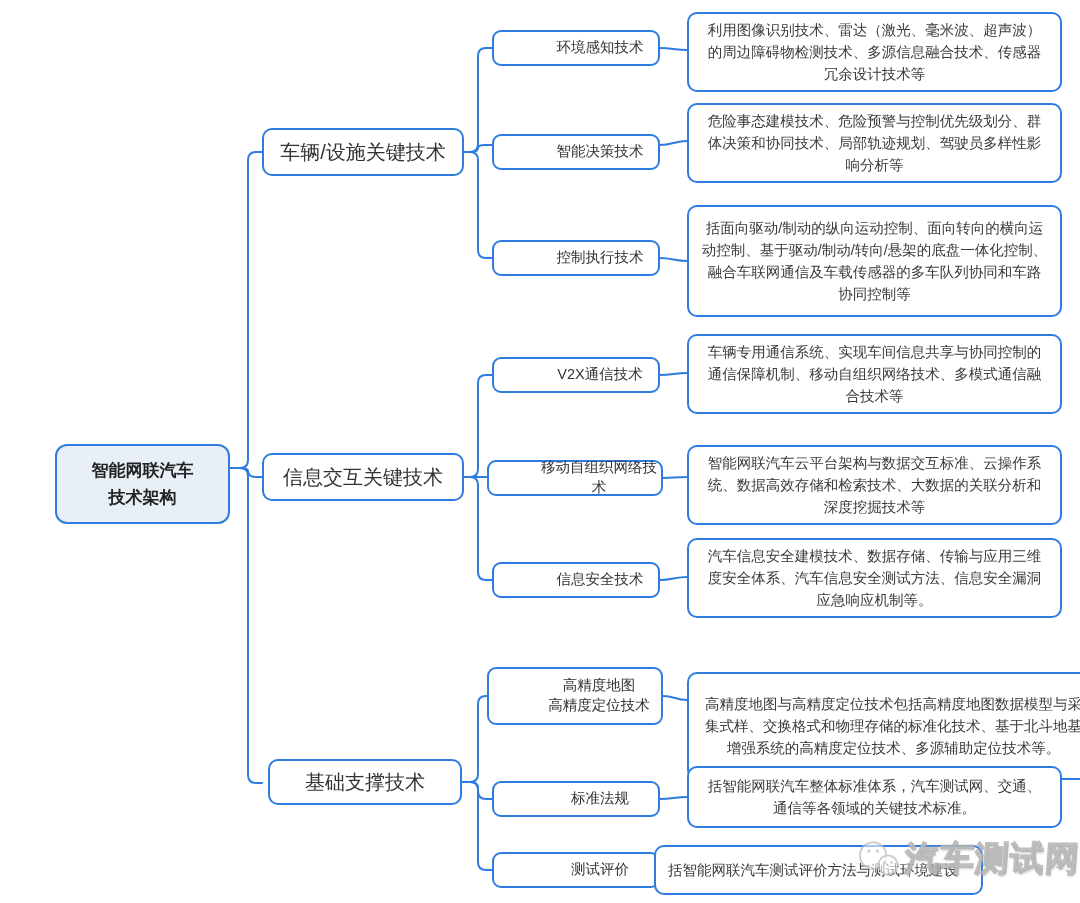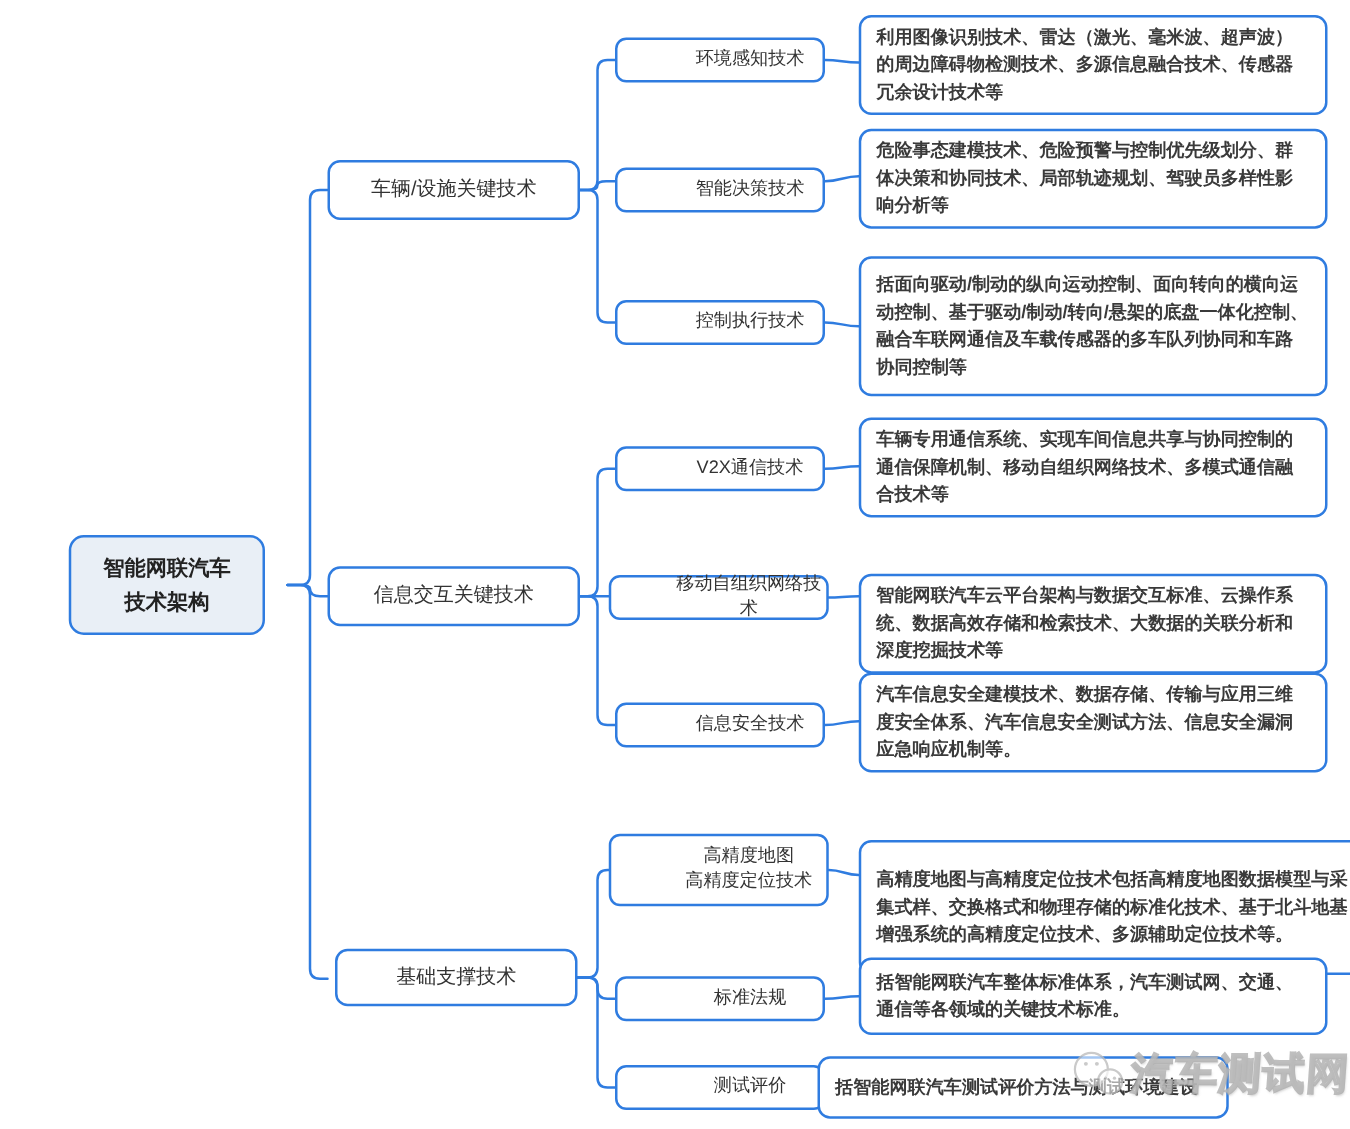--- a/index.html
+++ b/index.html
@@ -5,30 +5,30 @@
   :root { --line: #2f7ce0; }
   * { margin:0; padding:0; box-sizing:border-box; }
   html,body { background:#fff; }
   body { font-family:"Liberation Sans","DejaVu Sans",sans-serif; }
   .canvas { position:relative; width:1080px; height:903px; background:#fff; overflow:hidden; }
   svg.links { position:absolute; left:0; top:0; width:1080px; height:903px; }
   svg.links path { fill:none; stroke:var(--line); stroke-width:2; stroke-linecap:round; }
   .node {
     position:absolute; background:#fff; border:2px solid var(--line);
     border-radius:10px; display:flex; align-items:center; justify-content:center;
-    text-align:center; font-size:16px; color:#333; white-space:pre-line; line-height:1.35;
+    text-align:center; font-size:20px; color:#333; white-space:pre-line; line-height:1.35;
   }
   .root {
     background:#e9eff6; border-radius:12px; font-weight:bold; font-size:17px;
     color:#222; line-height:1.6;
   }
   .leaf { font-size:14.5px; border-radius:9px;padding-left:48px; }
   .desc {
-    justify-content:flex-start; text-align:left; font-size:14.5px; line-height:1.52;
-    padding:5px 12px; color:#3a3a3a; white-space:normal;font-weight:bold;
+    justify-content:flex-start; text-align:center; font-size:14.5px; line-height:1.52;
+    padding:5px 12px; color:#3a3a3a; white-space:normal;
   }
   .watermark {
     position:absolute; left:852px; top:828px; width:228px; height:62px;
     display:flex; align-items:center; pointer-events:none; z-index:5;
   }
   .wm-text {
     font-size:34px; font-weight:bold; letter-spacing:1px;
     color:rgba(255,255,255,0.55);
     -webkit-text-stroke:1.5px rgba(170,170,170,0.75);
     text-shadow:1px 2px 2px rgba(150,150,150,0.45);
@@ -64,21 +64,21 @@
     <path d="M660 145 C672 145 675 141 687 141"></path>
     <path d="M660 258 C672 258 675 261 687 261"></path>
     <path d="M660 375 C672 375 675 373 687 373"></path>
     <path d="M663 478 C672 478 676 477 687 477"></path>
     <path d="M660 580 C672 580 675 577 687 577"></path>
     <path d="M663 696 C674 696 676 700 687 700"></path>
     <path d="M660 799 C672 799 675 797 687 797"></path>
     <path d="M660 870 H687"></path>
   </svg>
 
-  <div class="node root" style="left:55px;top:428px;width:157px;height:80px">智能网联汽车
+  <div class="node root" style="left:55px;top:444px;width:175px;height:80px">智能网联汽车
 技术架构</div>
 
   <div class="node" style="left:262px;top:128px;width:202px;height:48px">车辆/设施关键技术</div>
   <div class="node" style="left:262px;top:453px;width:202px;height:48px">信息交互关键技术</div>
   <div class="node" style="left:268px;top:759px;width:194px;height:46px">基础支撑技术</div>
 
   <div class="node leaf" style="left:492px;top:30px;width:168px;height:36px">环境感知技术</div>
   <div class="node leaf" style="left:492px;top:134px;width:168px;height:36px">智能决策技术</div>
   <div class="node leaf" style="left:492px;top:240px;width:168px;height:36px">控制执行技术</div>
   <div class="node leaf" style="left:492px;top:357px;width:168px;height:36px">V2X通信技术</div>
@@ -86,21 +86,21 @@
   <div class="node leaf" style="left:492px;top:562px;width:168px;height:36px">信息安全技术</div>
   <div class="node leaf" style="left:487px;top:667px;width:176px;height:58px">高精度地图
 高精度定位技术</div>
   <div class="node leaf" style="left:492px;top:781px;width:168px;height:36px">标准法规</div>
   <div class="node leaf" style="left:492px;top:852px;width:168px;height:36px">测试评价</div>
 
   <div class="node desc" style="left:687px;top:12px;width:375px;min-height:76px">利用图像识别技术、雷达（激光、毫米波、超声波）的周边障碍物检测技术、多源信息融合技术、传感器冗余设计技术等</div>
   <div class="node desc" style="left:687px;top:103px;width:375px;min-height:76px">危险事态建模技术、危险预警与控制优先级划分、群体决策和协同技术、局部轨迹规划、驾驶员多样性影响分析等</div>
   <div class="node desc" style="left:687px;top:205px;width:375px;min-height:112px">括面向驱动/制动的纵向运动控制、面向转向的横向运动控制、基于驱动/制动/转向/悬架的底盘一体化控制、融合车联网通信及车载传感器的多车队列协同和车路协同控制等</div>
   <div class="node desc" style="left:687px;top:334px;width:375px;min-height:78px">车辆专用通信系统、实现车间信息共享与协同控制的通信保障机制、移动自组织网络技术、多模式通信融合技术等</div>
-  <div class="node desc" style="left:687px;top:459px;width:375px;min-height:80px">智能网联汽车云平台架构与数据交互标准、云操作系统、数据高效存储和检索技术、大数据的关联分析和深度挖掘技术等</div>
+  <div class="node desc" style="left:687px;top:445px;width:375px;min-height:80px">智能网联汽车云平台架构与数据交互标准、云操作系统、数据高效存储和检索技术、大数据的关联分析和深度挖掘技术等</div>
   <div class="node desc" style="left:687px;top:538px;width:375px;min-height:78px">汽车信息安全建模技术、数据存储、传输与应用三维度安全体系、汽车信息安全测试方法、信息安全漏洞应急响应机制等。</div>
   <div class="node desc" style="left:687px;top:672px;width:413px;min-height:108px">高精度地图与高精度定位技术包括高精度地图数据模型与采集式样、交换格式和物理存储的标准化技术、基于北斗地基增强系统的高精度定位技术、多源辅助定位技术等。</div>
   <div class="node desc" style="left:687px;top:766px;width:375px;min-height:62px">括智能网联汽车整体标准体系，汽车测试网、交通、通信等各领域的关键技术标准。</div>
   <div class="node desc" style="left:654px;top:845px;width:329px;min-height:50px">括智能网联汽车测试评价方法与测试环境建设</div>
 
   <div class="watermark">
     <svg class="wm-logo" width="58" height="52" viewBox="0 0 58 52">
       <circle cx="24" cy="22" r="15" fill="rgba(255,255,255,0.7)" stroke="#bdbdbd" stroke-width="2"></circle>
       <circle cx="19" cy="17" r="1.8" fill="#bdbdbd"></circle>
       <circle cx="29" cy="17" r="1.8" fill="#bdbdbd"></circle>

